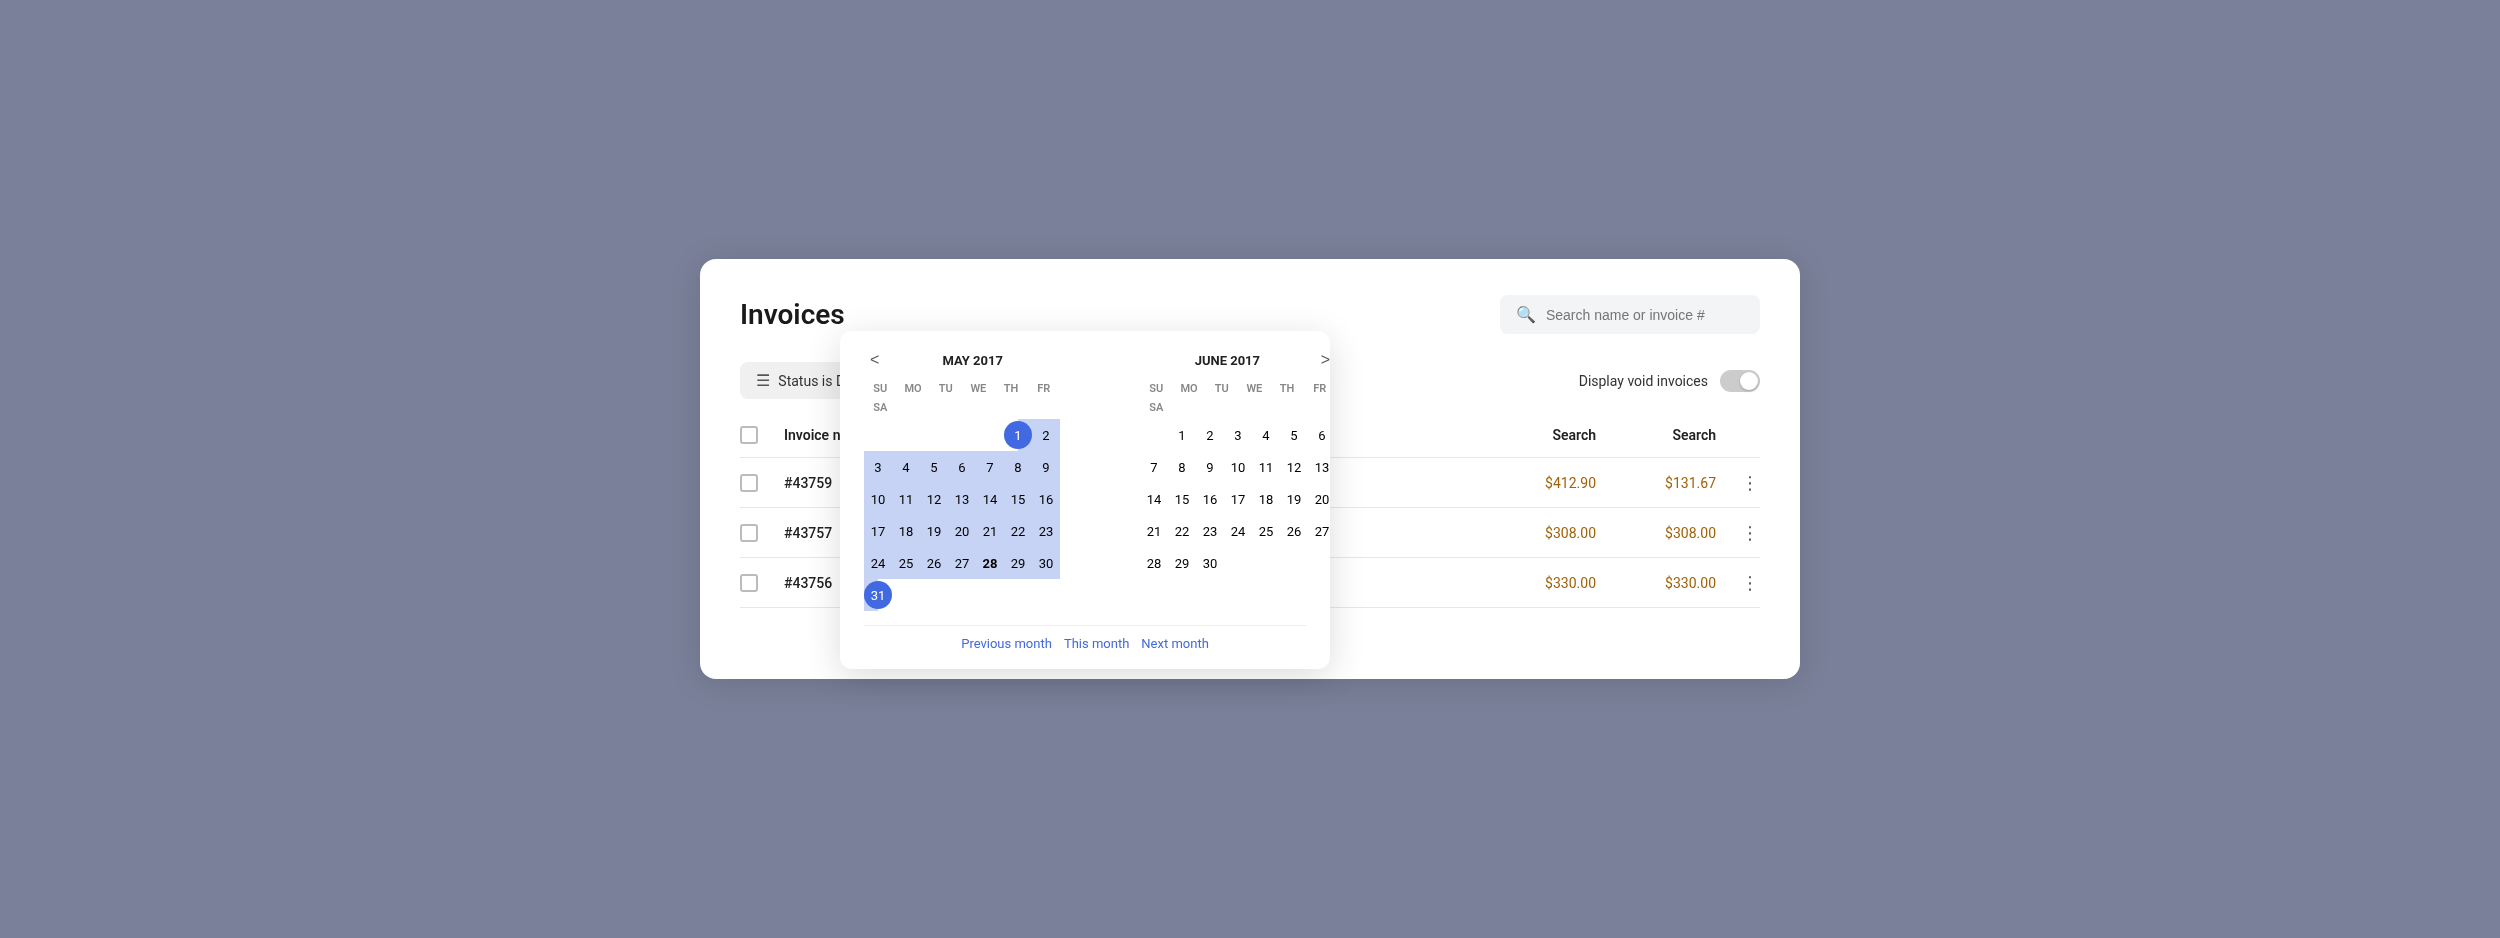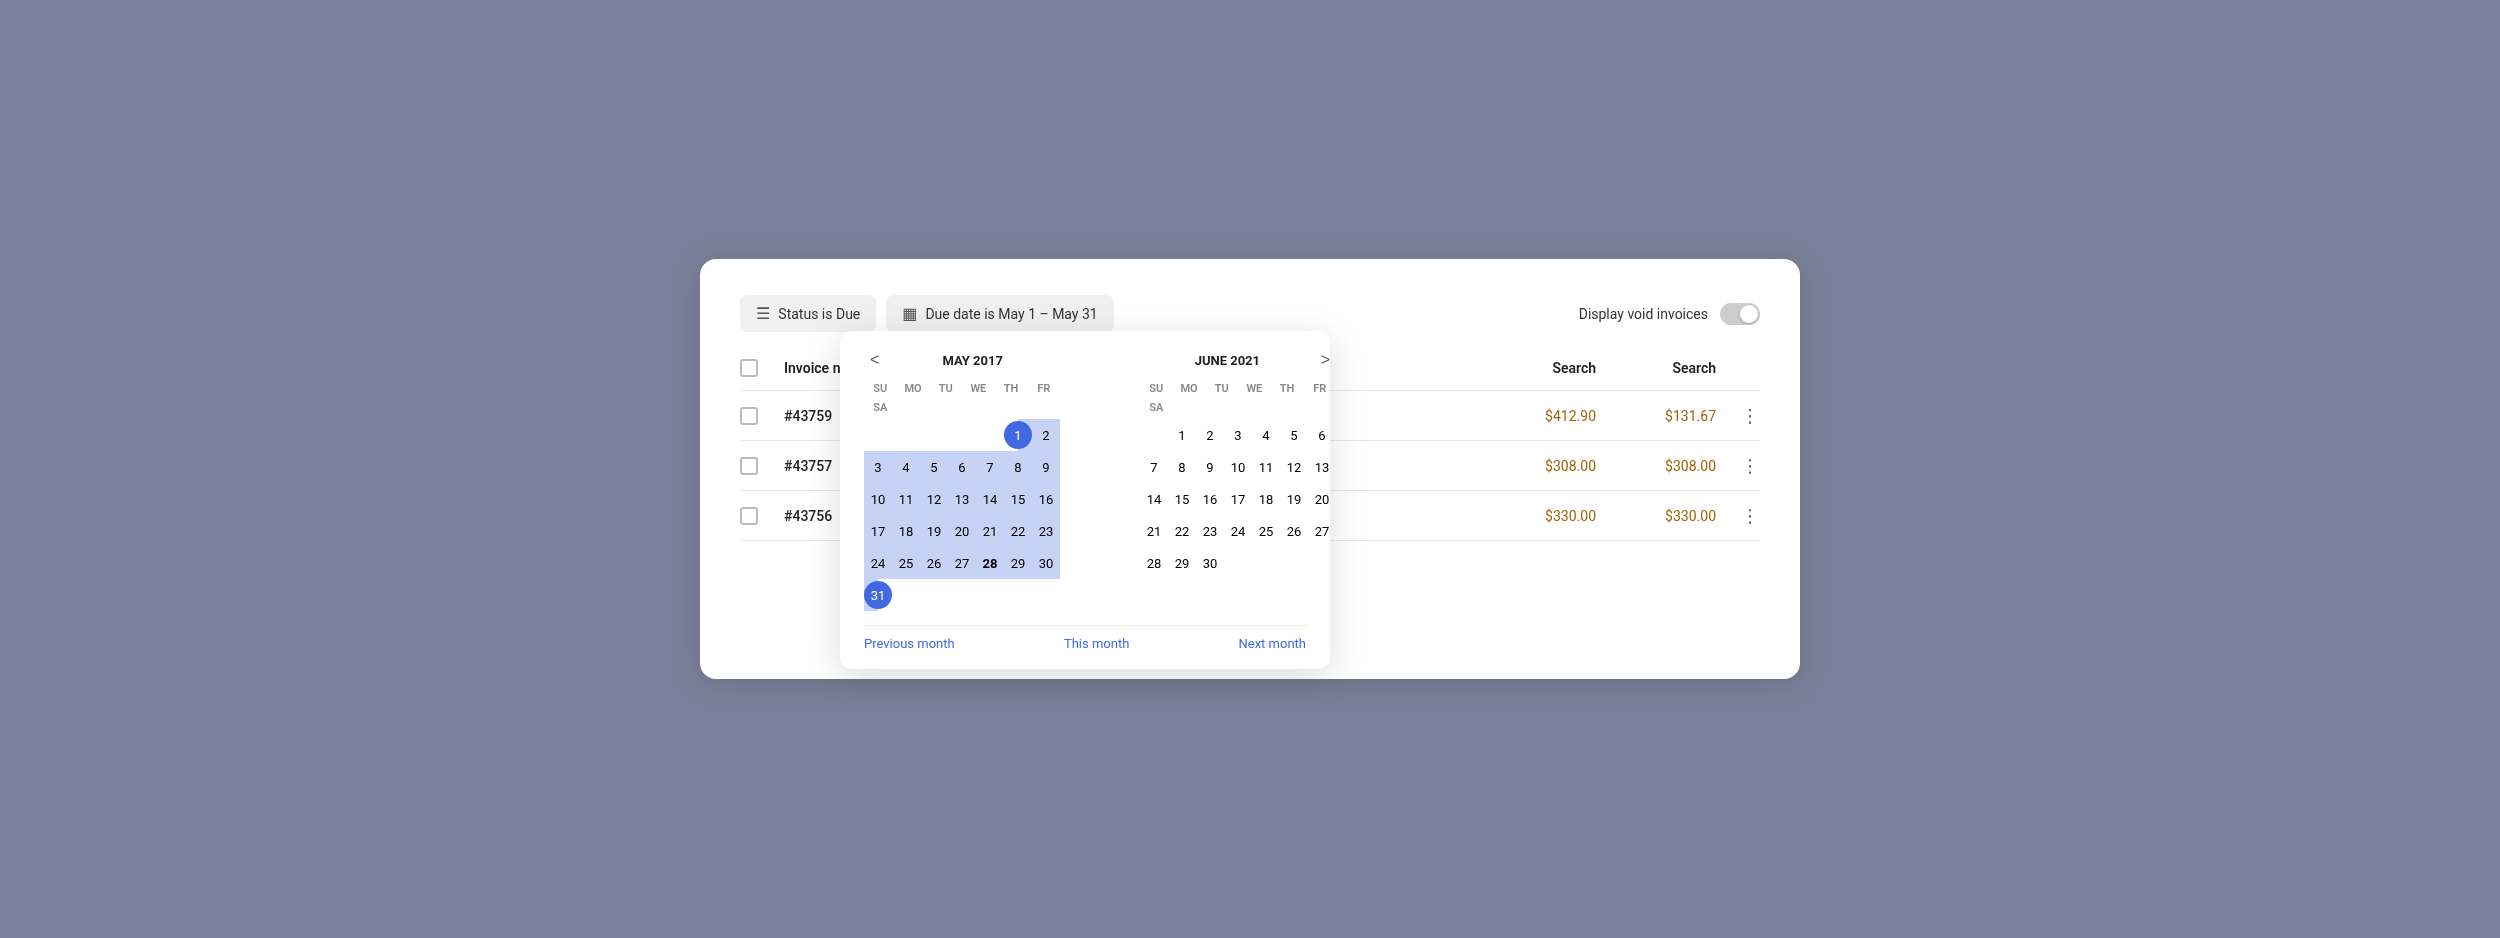--- a/index.html
+++ b/index.html
@@ -217,22 +217,22 @@
       width: 28px;
       height: 28px;
       display: flex;
       align-items: center;
       justify-content: center;
       font-size: 13px;
       border-radius: 50%;
     }
     .cal-footer {
       display: flex;
-      justify-content: space-between;
-      gap: 44px;
+      justify-content: center;
+      gap: 12px;
       margin-top: 14px;
       padding-top: 10px;
       border-top: 1px solid #eee;
     }
     .cal-footer-link {
       font-size: 13px;
       color: #4169e1;
       cursor: pointer;
       text-decoration: none;
     }
@@ -240,20 +240,27 @@
       width: 1px;
       background: #e5e7eb;
       margin: 0 8px;
     }
   </style>
 </head>
 <body>
 
 <div class="card">
 
+  <div class="header-row">
+    <h1 class="page-title">Invoices</h1>
+    <div class="search-box">
+      <span class="search-icon">🔍</span>
+      <input class="search-input" type="text" placeholder="Search name or invoice #" style="">
+    </div>
+  </div>
 
   <div class="top-controls">
     <div class="filter-chip">
       <span class="filter-icon">☰</span>
       <span>Status is Due</span>
     </div>
     <div class="filter-chip filter-chip-active">
       <span class="filter-icon">▦</span>
       <span>Due date is May 1 – May 31</span>
     </div>
@@ -461,21 +468,21 @@
                 <span class="day-num" style="color:transparent;">-</span>
               </div>
           </div>
         </div>
       </div>
 
       <div class="cal-divider"></div>
 
       <div class="cal-month">
         <div class="cal-month-header">
-          <span class="cal-month-title">JUNE 2021</span>
+          <span class="cal-month-title">JUNE 2017</span>
           <button class="cal-nav">&gt;</button>
         </div>
         <div class="cal-grid">
           <div class="cal-dow-row">
             <div class="cal-dow">SU</div>
             <div class="cal-dow">MO</div>
             <div class="cal-dow">TU</div>
             <div class="cal-dow">WE</div>
             <div class="cal-dow">TH</div>
             <div class="cal-dow">FR</div>

